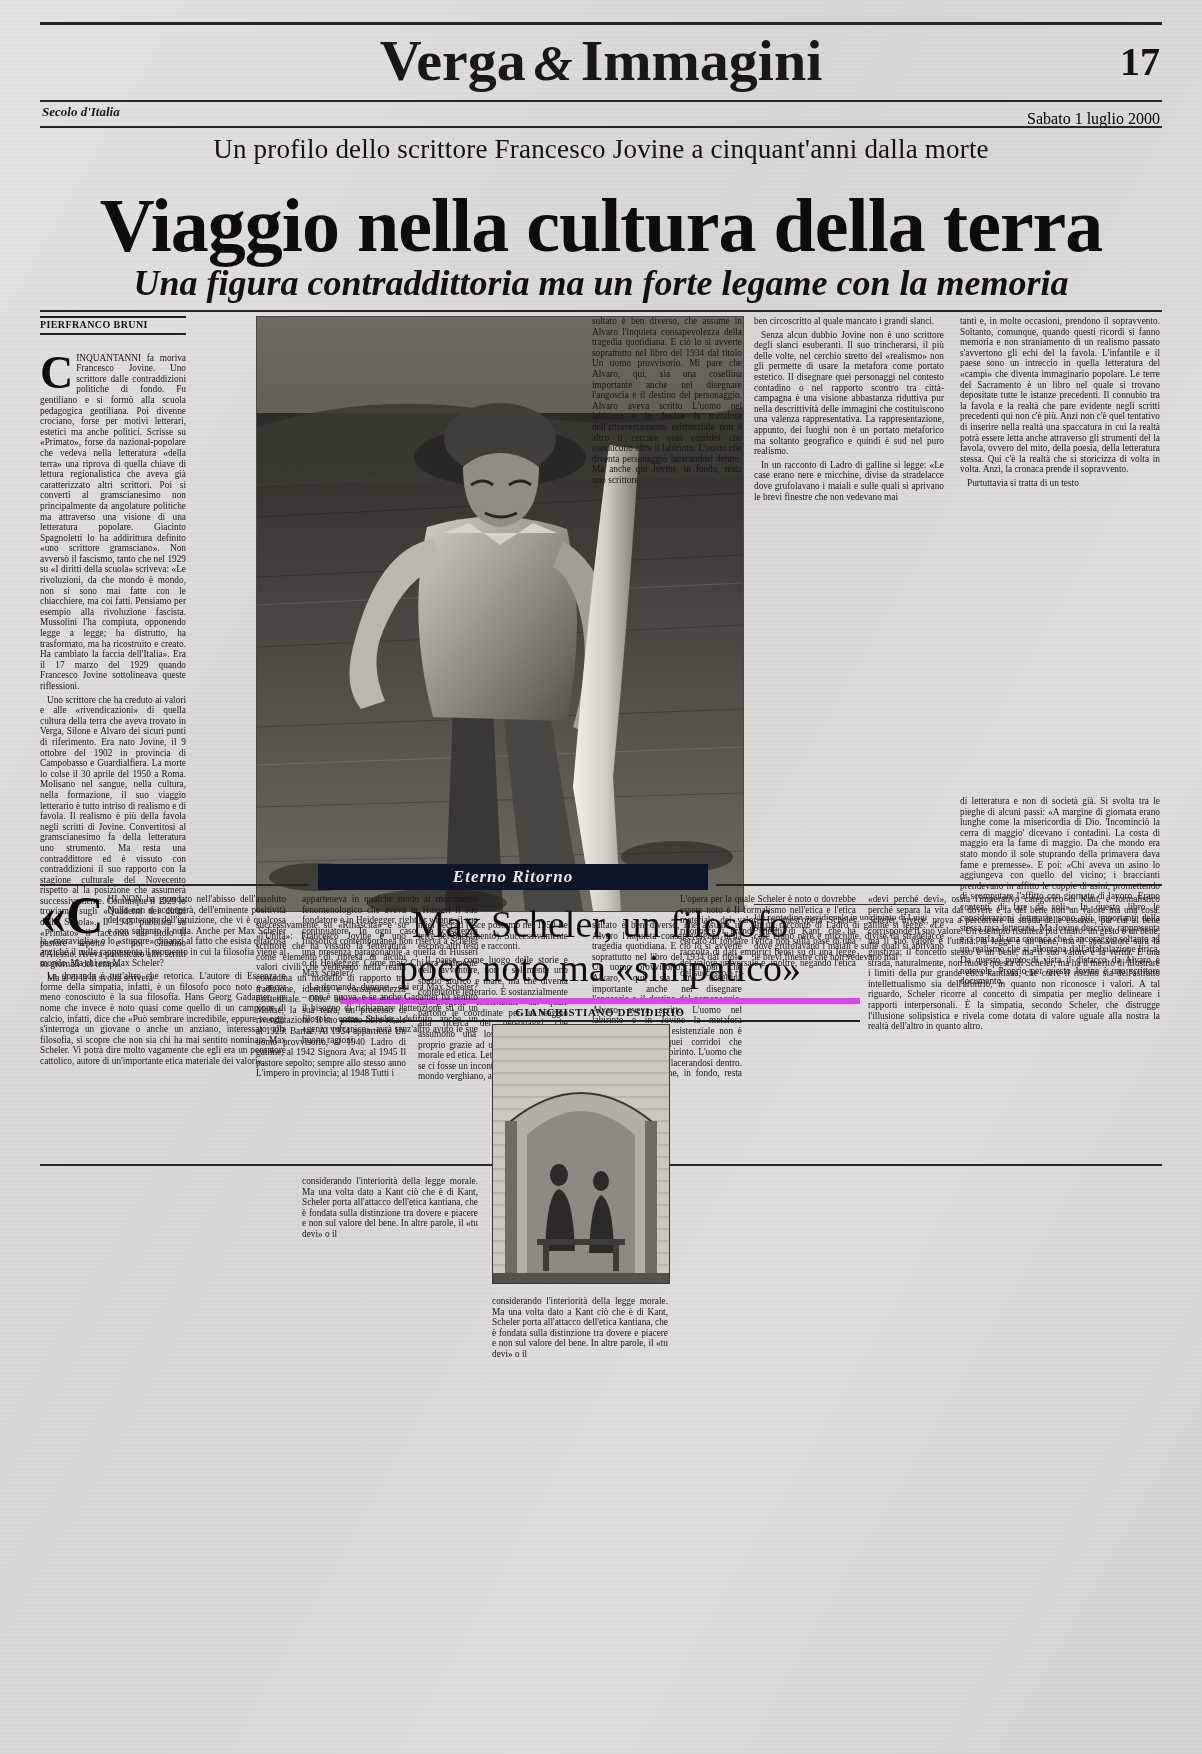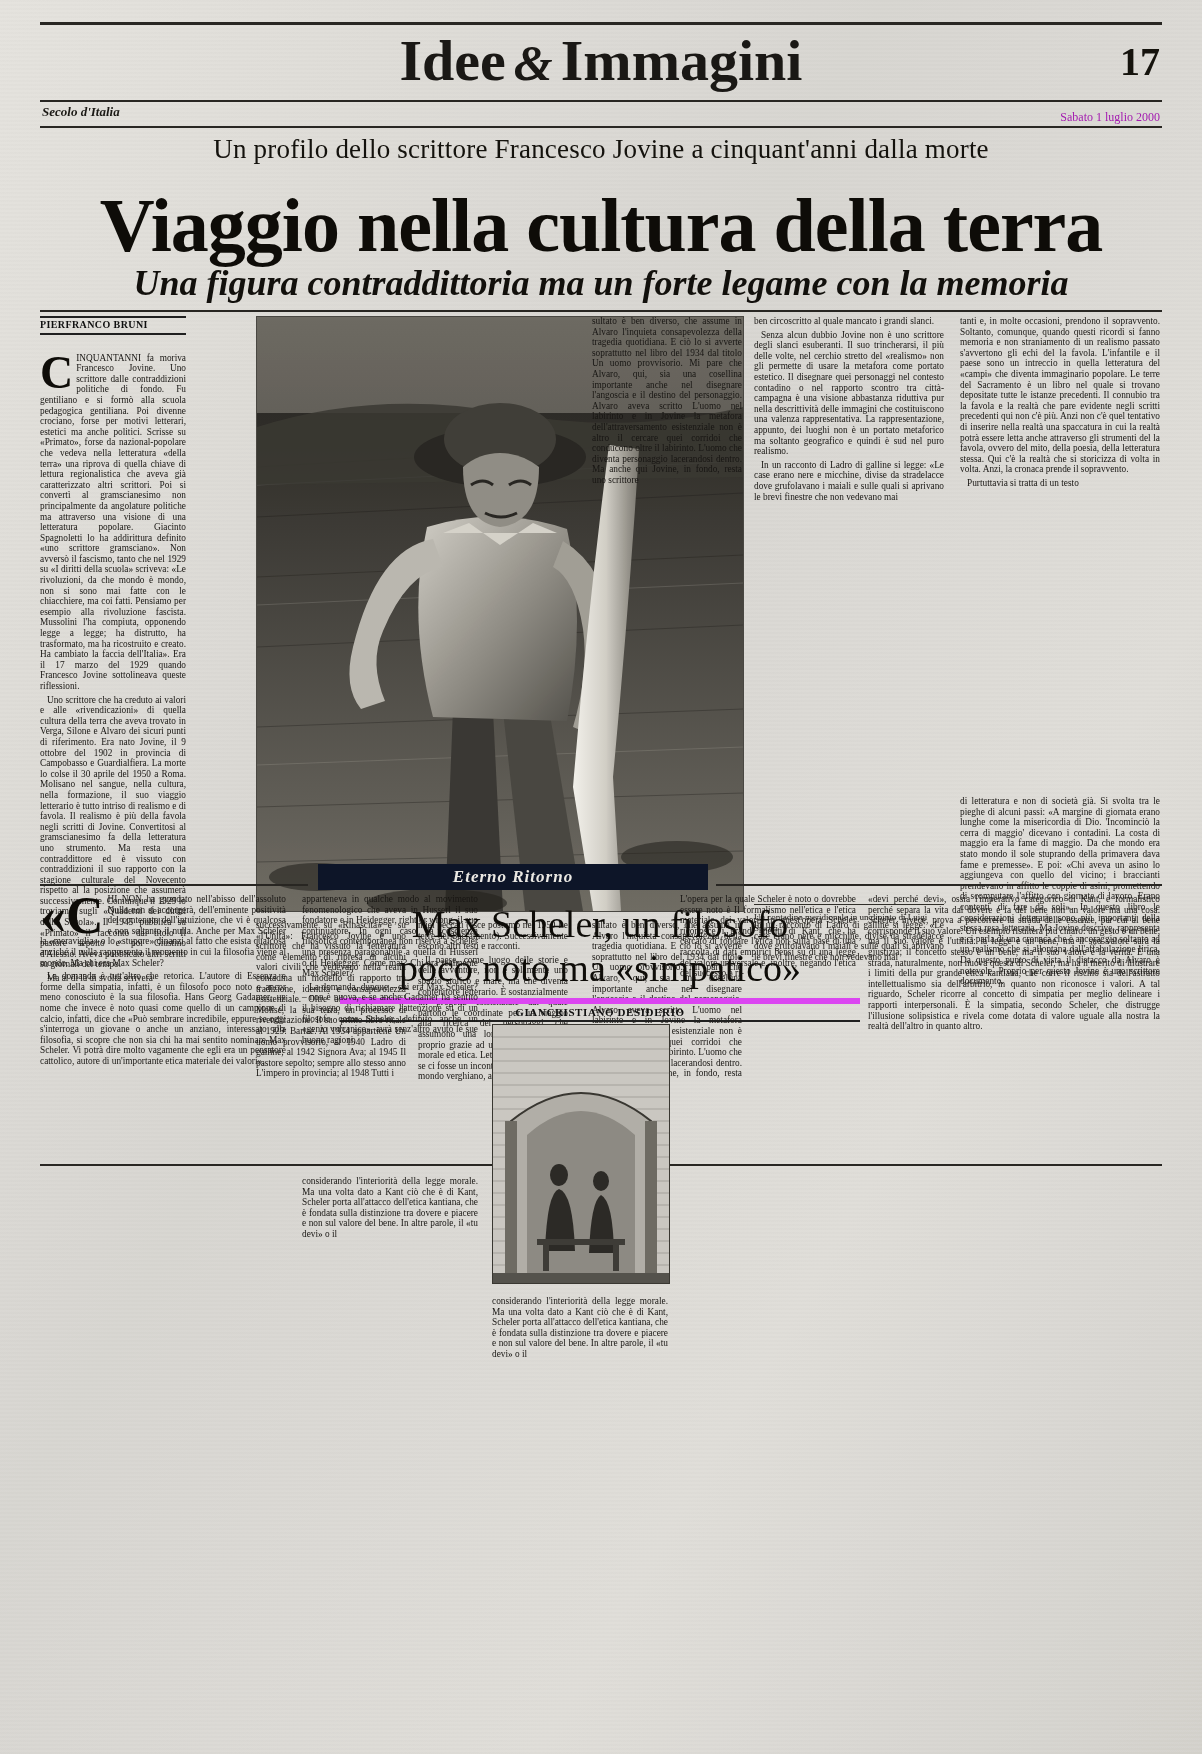--- a/index.html
+++ b/index.html
@@ -37,21 +37,21 @@
     position:absolute;right:2px;top:24px;
     font-size:40px;font-weight:700;color:#17150f;
     font-family:"Liberation Serif", serif;
   }
   .rule-mid{position:absolute;left:0;top:86px;width:1122px;height:2px;}
   .flag-left{
     position:absolute;left:2px;top:90px;font-size:13px;font-weight:700;
     font-style:italic;color:#1d1b17;
   }
   .flag-right{
-    position:absolute;right:2px;top:96px;font-size:12px;color:#a21caf;
+    position:absolute;right:2px;top:96px;font-size:16px;color:#000000;
   }
   .rule-mid2{position:absolute;left:0;top:112px;width:1122px;height:2px;}
 
   
   .kicker{
     position:absolute;left:0;top:120px;width:1122px;text-align:center;
     font-size:27px;color:#16140f;letter-spacing:.2px;
   }
   .headline{
     position:absolute;left:0;top:168px;width:1122px;text-align:center;
@@ -152,21 +152,21 @@
 <body>
 
 <div class="page">
   <div class="paper"></div>
   <div class="inner">
 
     <div class="rule rule-top"></div>
 
     <div class="mast">
       <div class="mast-title">
-        <span class="drop">Idee</span><span class="amp">&amp;</span><span class="drop">Immagini</span>
+        <span class="drop">Verga</span><span class="amp">&amp;</span><span class="drop">Immagini</span>
       </div>
     </div>
     <div class="pagenum">17</div>
 
     <div class="rule rule-mid"></div>
     <div class="flag-left">Secolo d'Italia</div>
     <div class="flag-right">Sabato 1 luglio 2000</div>
     <div class="rule rule-mid2"></div>
 
     <div class="kicker">Un profilo dello scrittore Francesco Jovine a cinquant'anni dalla morte</div>

